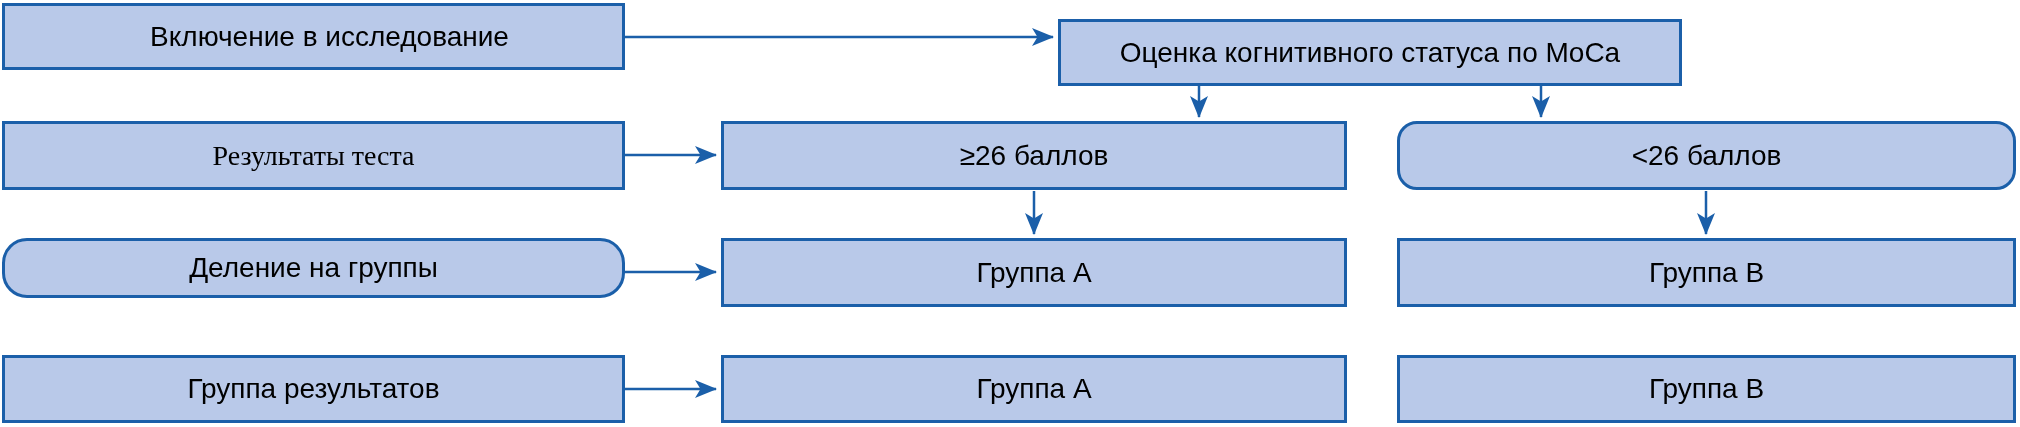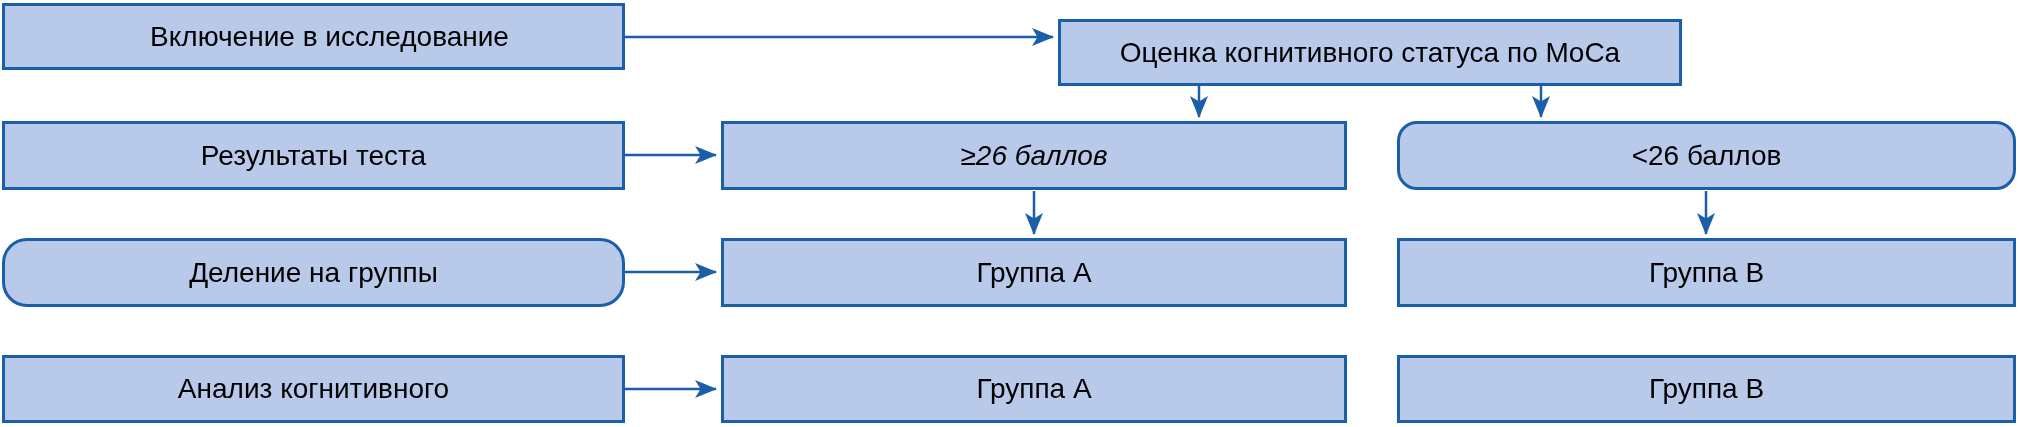--- a/index.html
+++ b/index.html
@@ -28,25 +28,25 @@
   .box span {
     font-size: 28px;
     color: #000000;
     line-height: 1;
     white-space: nowrap;
   }
   
   .b-r1-left  { left: 2px;    top: 3px;   width: 623px; height: 67px; padding-left: 32px; }
   .b-r1-right { left: 1058px; top: 3px;   width: 624px; height: 67px; margin-top: 16px; }
   
-  .b-r2-left  { left: 2px;    top: 121px; width: 623px; height: 69px; }
-  .b-r2-mid   { left: 721px;  top: 121px; width: 626px; height: 69px; font-style: italic; }
+  .b-r2-left  { left: 2px;    top: 121px; width: 623px; height: 69px; font-family: Liberation Serif, serif; }
+  .b-r2-mid   { left: 721px;  top: 121px; width: 626px; height: 69px; }
   .b-r2-right { left: 1397px; top: 121px; width: 619px; height: 69px; border-radius: 20px; }
   
-  .b-r3-left  { left: 2px;    top: 238px; width: 623px; height: 69px; border-radius: 25px; }
+  .b-r3-left  { left: 2px;    top: 238px; width: 623px; height: 60px; border-radius: 25px; }
   .b-r3-mid   { left: 721px;  top: 238px; width: 626px; height: 69px; }
   .b-r3-right { left: 1397px; top: 238px; width: 619px; height: 69px; }
   
   .b-r4-left  { left: 2px;    top: 355px; width: 623px; height: 68px; }
   .b-r4-mid   { left: 721px;  top: 355px; width: 626px; height: 68px; }
   .b-r4-right { left: 1397px; top: 355px; width: 619px; height: 68px; }
 
   #arrow-layer {
     position: absolute;
     left: 0;
@@ -100,21 +100,21 @@
     <span>Деление на группы</span>
   </div>
   <div class="box b-r3-mid">
     <span>Группа А</span>
   </div>
   <div class="box b-r3-right">
     <span>Группа В</span>
   </div>
 
   <div class="box b-r4-left">
-    <span>Анализ когнитивного</span>
+    <span>Группа результатов</span>
   </div>
   <div class="box b-r4-mid">
     <span>Группа А</span>
   </div>
   <div class="box b-r4-right">
     <span>Группа В</span>
   </div>
 
 </div>
 

